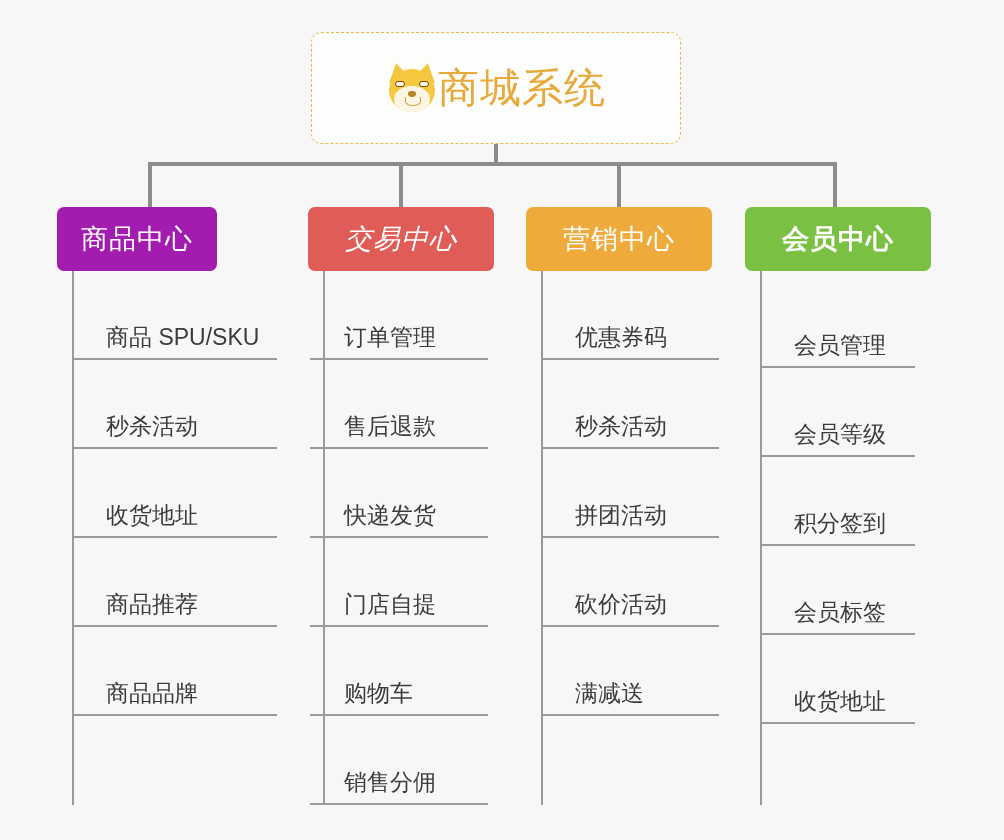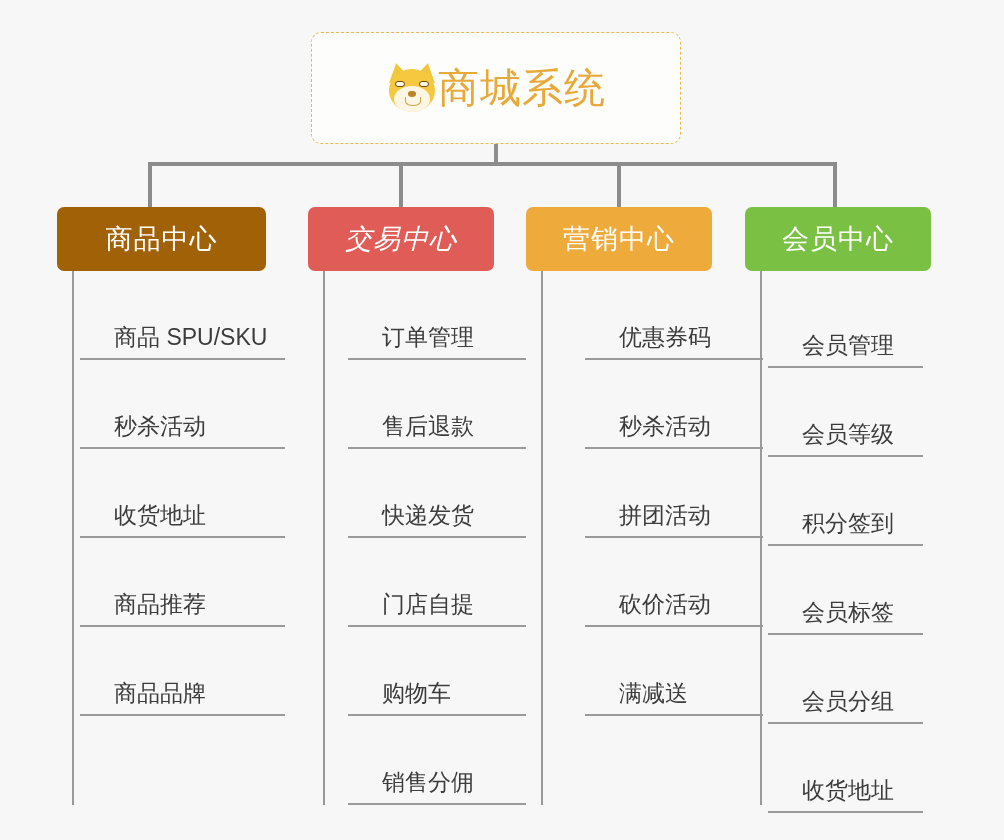--- a/index.html
+++ b/index.html
@@ -156,21 +156,20 @@
     position: absolute;
     top: 271px;
     width: 2px;
     background: #9a9a9a;
   }
 
   
   .leaves {
     position: absolute;
     top: 271px;
-    padding-left: 8px;
   }
   .leaf {
     position: relative;
     height: 89px;
     box-sizing: border-box;
     border-bottom: 2px solid #9a9a9a;
     display: flex;
     align-items: flex-end;
     justify-content: flex-start;
   }
@@ -207,21 +206,21 @@
 
   <div id="drops">
       <div class="conn conn-drop" style="left: 148px;"></div>
       <div class="conn conn-drop" style="left: 399px;"></div>
       <div class="conn conn-drop" style="left: 617px;"></div>
       <div class="conn conn-drop" style="left: 833px;"></div>
     </div>
 
   <div id="columns-host">
       <div class="column" style="left: 57px; width: 186px;">
-        <div class="cat-box" style="background: #a16207; width: 209px;">商品中心</div>
+        <div class="cat-box" style="background: #a21caf; width: 160px;">商品中心</div>
       </div>
       <div class="trunk" style="left: 72px; height: 534px;"></div>
       <div class="leaves" style="left: 72px; width: 205px;">
         <div class="leaf">
           <span class="leaf-label">商品 SPU/SKU</span>
         </div>
         <div class="leaf">
           <span class="leaf-label">秒杀活动</span>
         </div>
         <div class="leaf">
@@ -231,21 +230,21 @@
           <span class="leaf-label">商品推荐</span>
         </div>
         <div class="leaf">
           <span class="leaf-label">商品品牌</span>
         </div>
       </div>
       <div class="column" style="left: 308px; width: 186px; font-style: italic;">
         <div class="cat-box" style="background: rgb(224, 92, 86); width: 186px;">交易中心</div>
       </div>
       <div class="trunk" style="left: 323px; height: 534px;"></div>
-      <div class="leaves" style="left: 340px; width: 178px;">
+      <div class="leaves" style="left: 310px; width: 178px;">
         <div class="leaf">
           <span class="leaf-label">订单管理</span>
         </div>
         <div class="leaf">
           <span class="leaf-label">售后退款</span>
         </div>
         <div class="leaf">
           <span class="leaf-label">快递发货</span>
         </div>
         <div class="leaf">
@@ -255,56 +254,53 @@
           <span class="leaf-label">购物车</span>
         </div>
         <div class="leaf">
           <span class="leaf-label">销售分佣</span>
         </div>
       </div>
       <div class="column" style="left: 526px; width: 152px;">
         <div class="cat-box" style="background: rgb(238, 171, 60); width: 186px;">营销中心</div>
       </div>
       <div class="trunk" style="left: 541px; height: 534px;"></div>
-      <div class="leaves" style="left: 541px; width: 178px; margin-left: 36px;">
+      <div class="leaves" style="left: 541px; width: 178px;">
         <div class="leaf">
           <span class="leaf-label">优惠券码</span>
         </div>
         <div class="leaf">
           <span class="leaf-label">秒杀活动</span>
         </div>
         <div class="leaf">
           <span class="leaf-label">拼团活动</span>
         </div>
         <div class="leaf">
           <span class="leaf-label">砍价活动</span>
         </div>
         <div class="leaf">
           <span class="leaf-label">满减送</span>
         </div>
       </div>
-      <div class="column" style="left: 745px; width: 180px;">
+      <div class="column" style="left: 745px; width: 180px; font-weight: bold;">
         <div class="cat-box" style="background: rgb(122, 193, 67); width: 186px;">会员中心</div>
       </div>
       <div class="trunk" style="left: 760px; height: 534px;"></div>
       <div class="leaves" style="left: 760px; width: 155px; margin-top: 8px;">
         <div class="leaf">
           <span class="leaf-label">会员管理</span>
         </div>
         <div class="leaf">
           <span class="leaf-label">会员等级</span>
         </div>
         <div class="leaf">
           <span class="leaf-label">积分签到</span>
         </div>
         <div class="leaf">
           <span class="leaf-label">会员标签</span>
         </div>
         <div class="leaf">
-          <span class="leaf-label">会员分组</span>
-        </div>
-        <div class="leaf">
           <span class="leaf-label">收货地址</span>
         </div>
       </div>
     </div>
 
 </div>
 
 </body></html>

